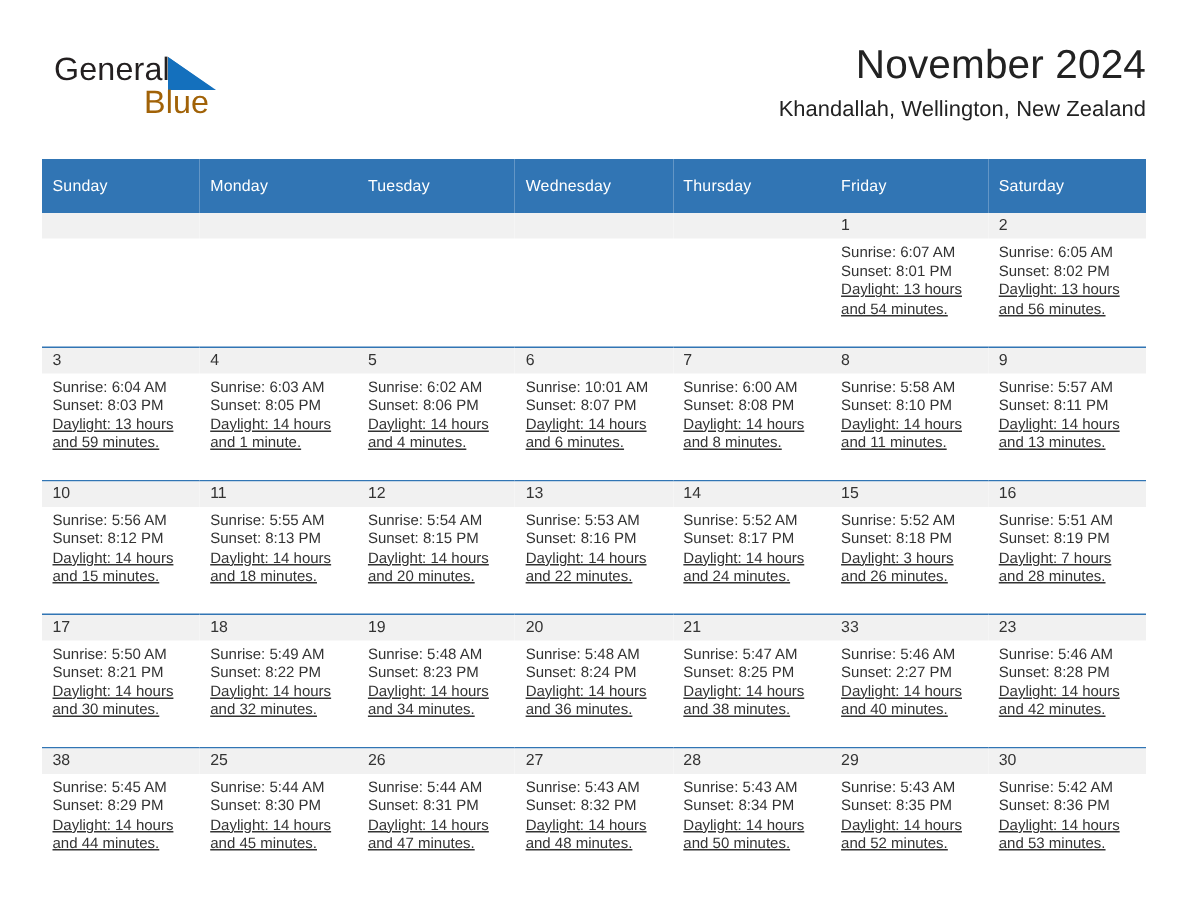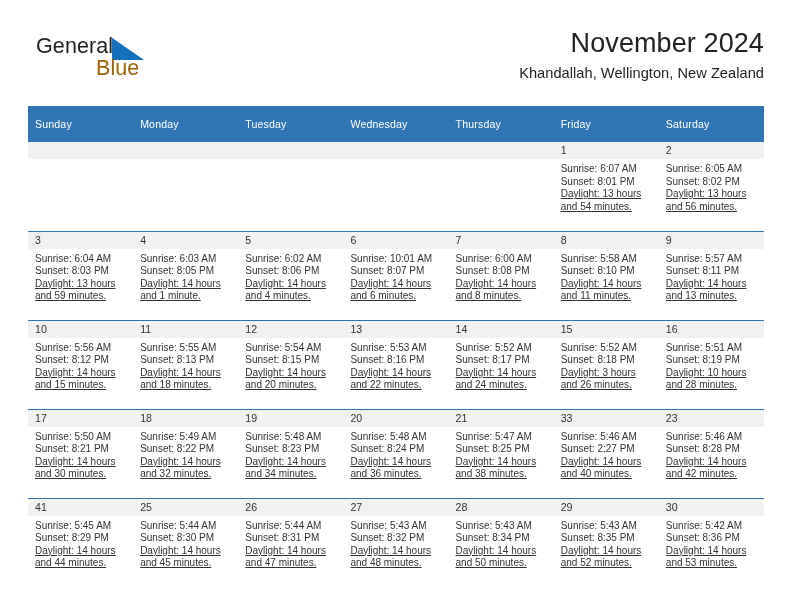--- a/index.html
+++ b/index.html
@@ -368,21 +368,21 @@
                 <div class="wrap2">Daylight: 3 hours and 26 minutes.</div>
               </div>
             </div>
           </td>
           <td>
             <div class="cell-inner">
               <div class="daynum-band">16</div>
               <div class="cell-body">
                 <div>Sunrise: 5:51 AM</div>
                 <div>Sunset: 8:19 PM</div>
-                <div class="wrap2">Daylight: 10 hours and 28 minutes.</div>
+                <div class="wrap2">Daylight: 7 hours and 28 minutes.</div>
               </div>
             </div>
           </td>
         </tr>
         <tr class="week-row">
           <td>
             <div class="cell-inner">
               <div class="daynum-band">17</div>
               <div class="cell-body">
                 <div>Sunrise: 5:50 AM</div>
@@ -448,21 +448,21 @@
                 <div>Sunrise: 5:46 AM</div>
                 <div>Sunset: 8:28 PM</div>
                 <div class="wrap2">Daylight: 14 hours and 42 minutes.</div>
               </div>
             </div>
           </td>
         </tr>
         <tr class="week-row">
           <td>
             <div class="cell-inner">
-              <div class="daynum-band">41</div>
+              <div class="daynum-band">38</div>
               <div class="cell-body">
                 <div>Sunrise: 5:45 AM</div>
                 <div>Sunset: 8:29 PM</div>
                 <div class="wrap2">Daylight: 14 hours and 44 minutes.</div>
               </div>
             </div>
           </td>
           <td>
             <div class="cell-inner">
               <div class="daynum-band">25</div>

